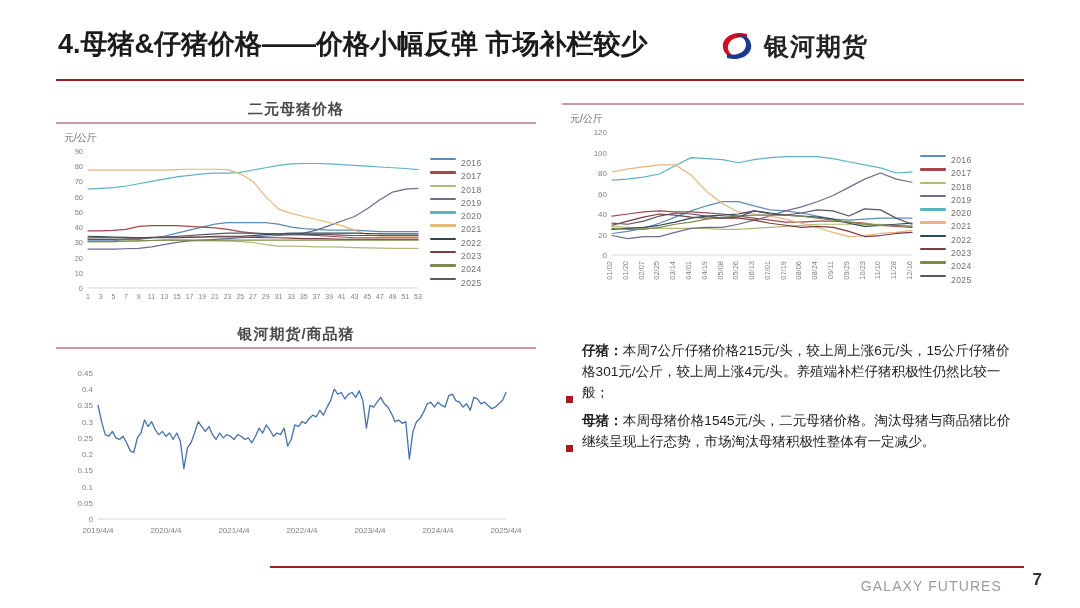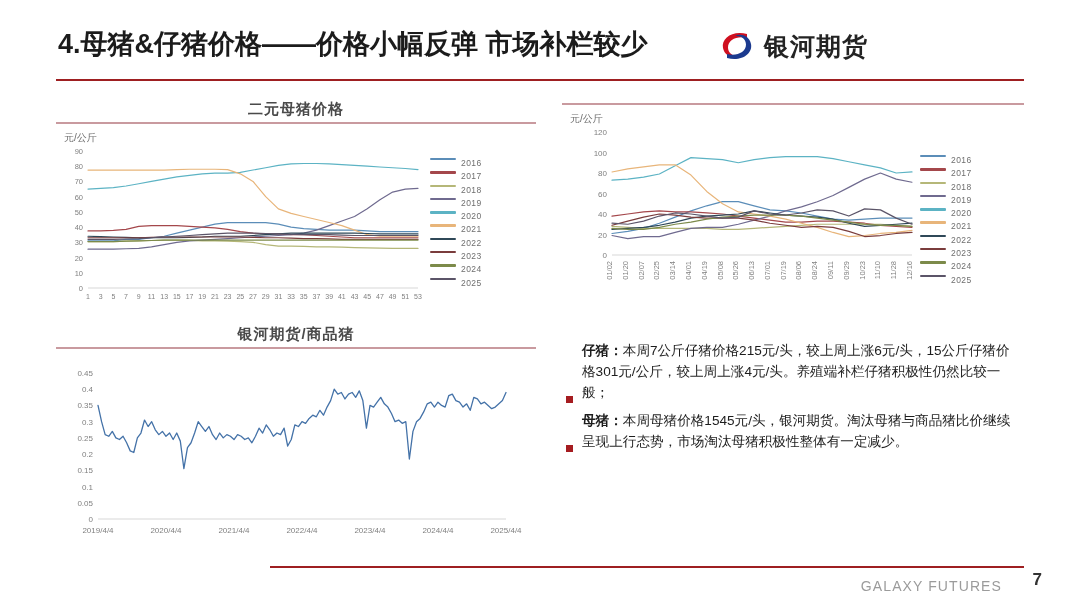--- a/index.html
+++ b/index.html
@@ -286,19 +286,19 @@
   </div>
 </div>
 
 <div class="notes">
   <div class="note">
     <div class="note-bullet"></div>
     <div class="note-body"><span class="note-lead">仔猪：</span><span>本周7公斤仔猪价格215元/头，较上周上涨6元/头，15公斤仔猪价格301元/公斤，较上周上涨4元/头。养殖端补栏仔猪积极性仍然比较一般；</span></div>
   </div>
   <div class="note">
     <div class="note-bullet"></div>
-    <div class="note-body"><span class="note-lead">母猪：</span><span>本周母猪价格1545元/头，银河期货。淘汰母猪与商品猪比价继续呈现上行态势，市场淘汰母猪积极性整体有一定减少。</span></div>
+    <div class="note-body"><span class="note-lead">母猪：</span><span>本周母猪价格1545元/头，二元母猪价格。淘汰母猪与商品猪比价继续呈现上行态势，市场淘汰母猪积极性整体有一定减少。</span></div>
   </div>
 </div>
 
 <div class="footer-rule"></div>
 <div class="footer-brand">GALAXY FUTURES</div>
 <div class="footer-page">7</div>
 
 </body></html>

